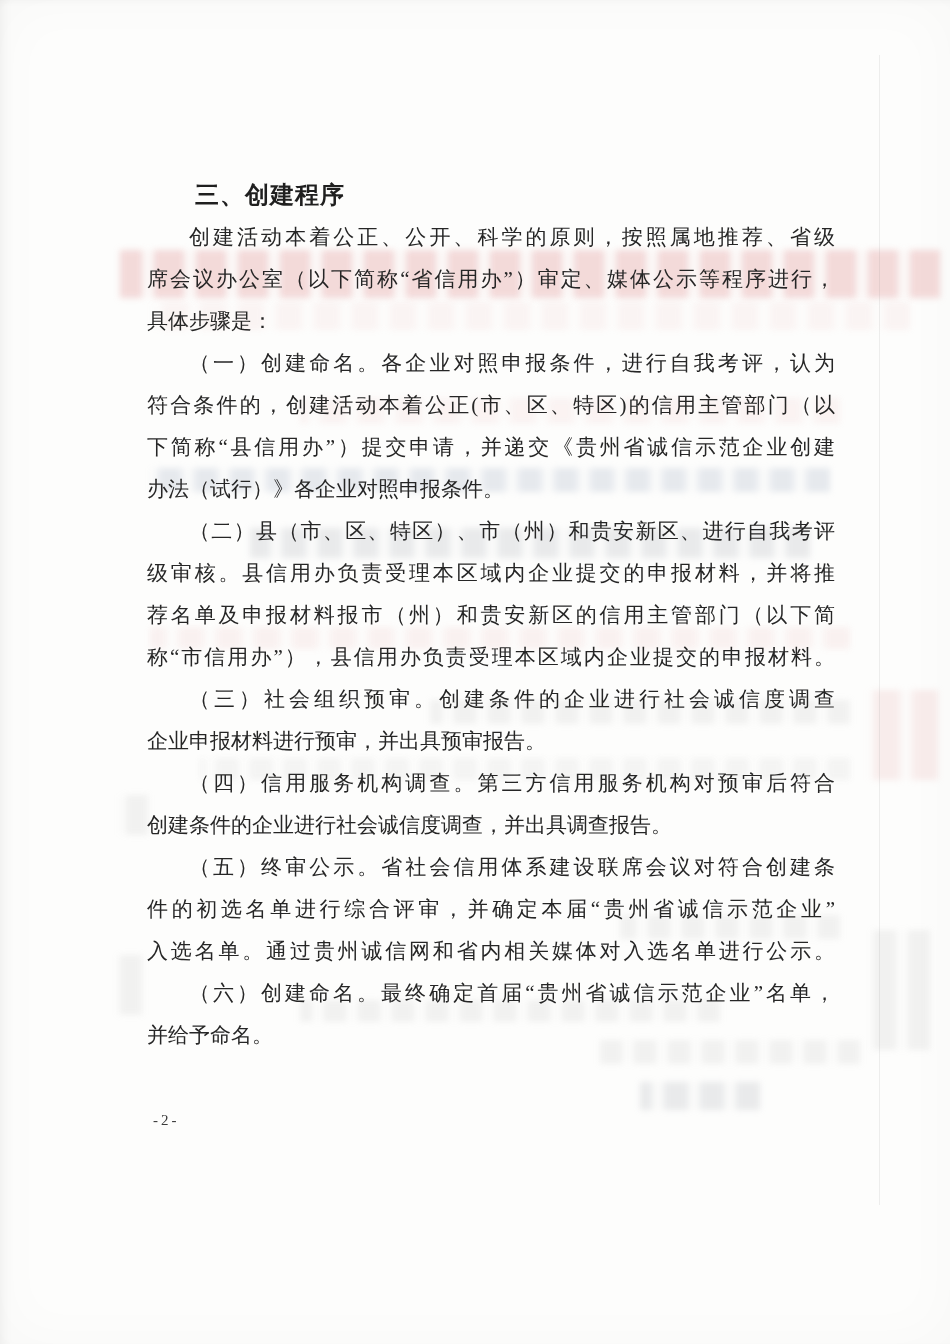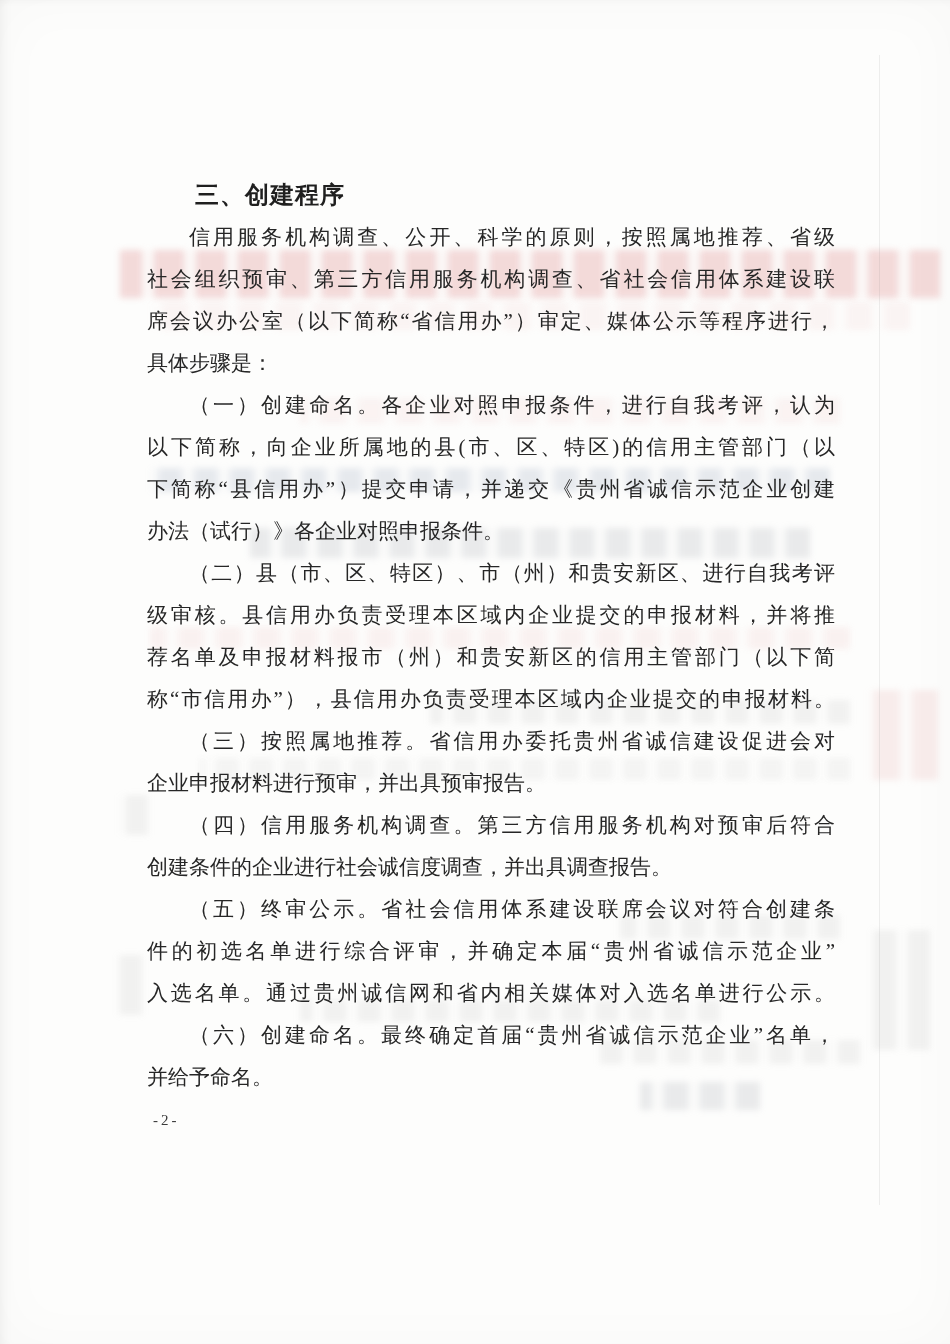--- a/index.html
+++ b/index.html
@@ -110,33 +110,32 @@
   <div class="ghost ghost-pink-l g13"></div>
   <div class="ghost ghost-gray-l g14"></div>
   <div class="ghost ghost-gray-l g15"></div>
   <div class="ghost ghost-gray-l g16"></div>
 
   <div class="scan-line"></div>
 
   <div class="body-text">
     <div class="line heading">三、创建程序</div>
 
-  <div class="line indent stretch">信用服务机构调查、公开、科学的原则，按照属地推荐、省级</div>
-      <div class="line stretch">社会组织预审、第三方信用服务机构调查、省社会信用体系建设联</div>
+  <div class="line indent stretch">创建活动本着公正、公开、科学的原则，按照属地推荐、省级</div>
       <div class="line stretch">席会议办公室（以下简称“省信用办”）审定、媒体公示等程序进行，</div>
       <div class="line plain">具体步骤是：</div>
       <div class="line indent stretch">（一）创建命名。各企业对照申报条件，进行自我考评，认为</div>
-      <div class="line stretch">以下简称，向企业所属地的县(市、区、特区)的信用主管部门（以</div>
+      <div class="line stretch">符合条件的，创建活动本着公正(市、区、特区)的信用主管部门（以</div>
       <div class="line stretch">下简称“县信用办”）提交申请，并递交《贵州省诚信示范企业创建</div>
       <div class="line plain">办法（试行）》各企业对照申报条件。</div>
       <div class="line indent stretch">（二）县（市、区、特区）、市（州）和贵安新区、进行自我考评</div>
       <div class="line stretch">级审核。县信用办负责受理本区域内企业提交的申报材料，并将推</div>
       <div class="line stretch">荐名单及申报材料报市（州）和贵安新区的信用主管部门（以下简</div>
       <div class="line stretch">称“市信用办”），县信用办负责受理本区域内企业提交的申报材料。</div>
-      <div class="line indent stretch">（三）按照属地推荐。省信用办委托贵州省诚信建设促进会对</div>
+      <div class="line indent stretch">（三）社会组织预审。创建条件的企业进行社会诚信度调查</div>
       <div class="line plain">企业申报材料进行预审，并出具预审报告。</div>
       <div class="line indent stretch">（四）信用服务机构调查。第三方信用服务机构对预审后符合</div>
       <div class="line plain">创建条件的企业进行社会诚信度调查，并出具调查报告。</div>
       <div class="line indent stretch">（五）终审公示。省社会信用体系建设联席会议对符合创建条</div>
       <div class="line stretch">件的初选名单进行综合评审，并确定本届“贵州省诚信示范企业”</div>
       <div class="line stretch">入选名单。通过贵州诚信网和省内相关媒体对入选名单进行公示。</div>
       <div class="line indent stretch">（六）创建命名。最终确定首届“贵州省诚信示范企业”名单，</div>
       <div class="line plain">并给予命名。</div>
     </div>
 

